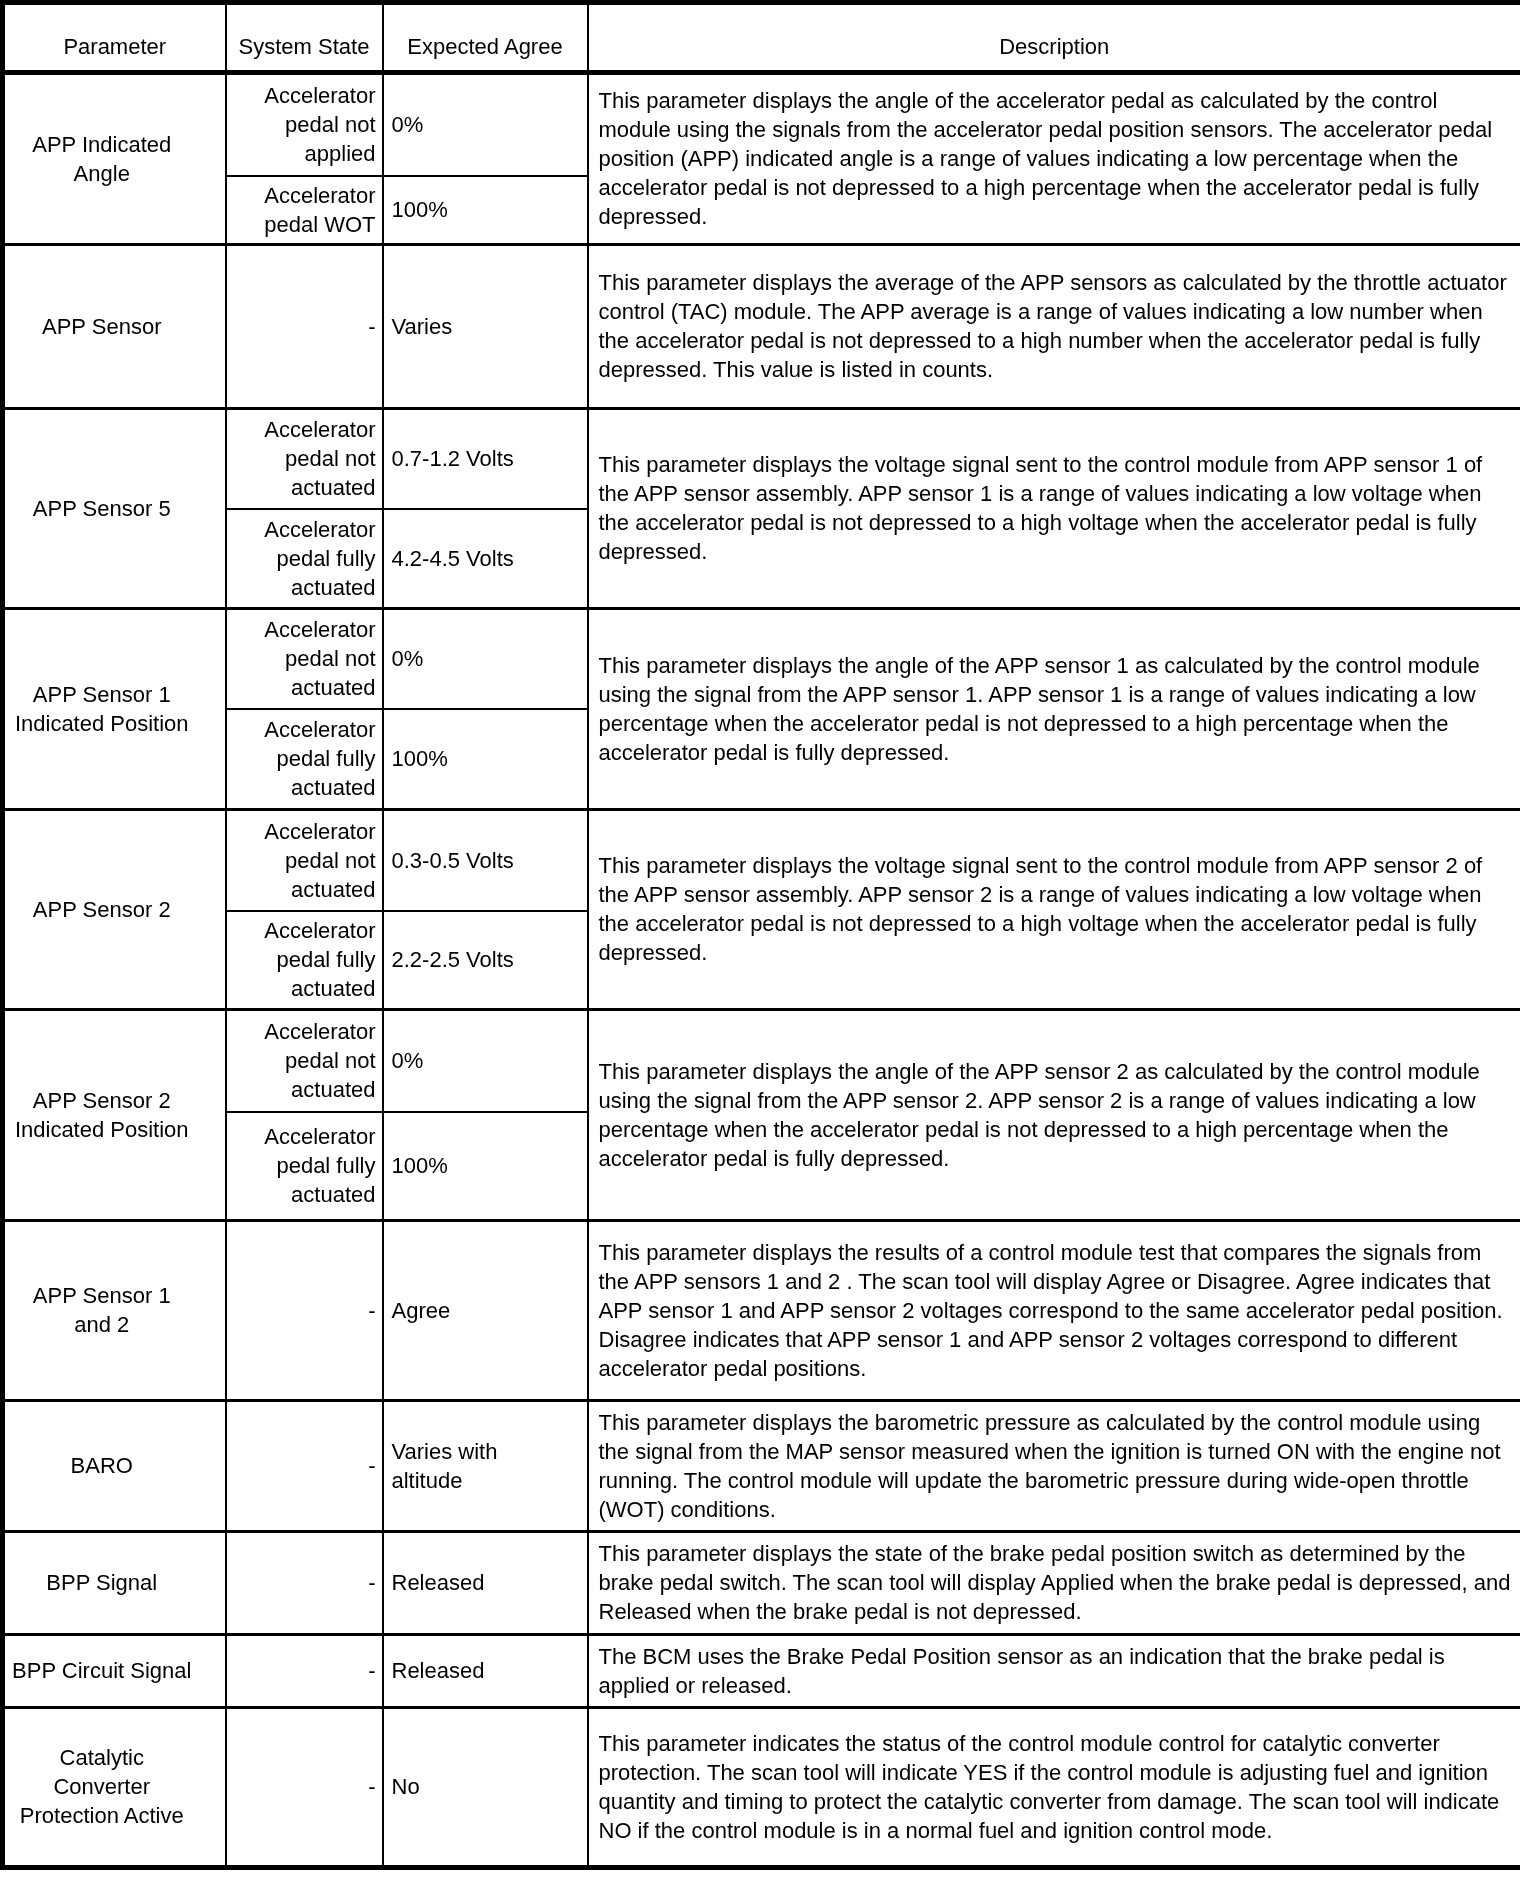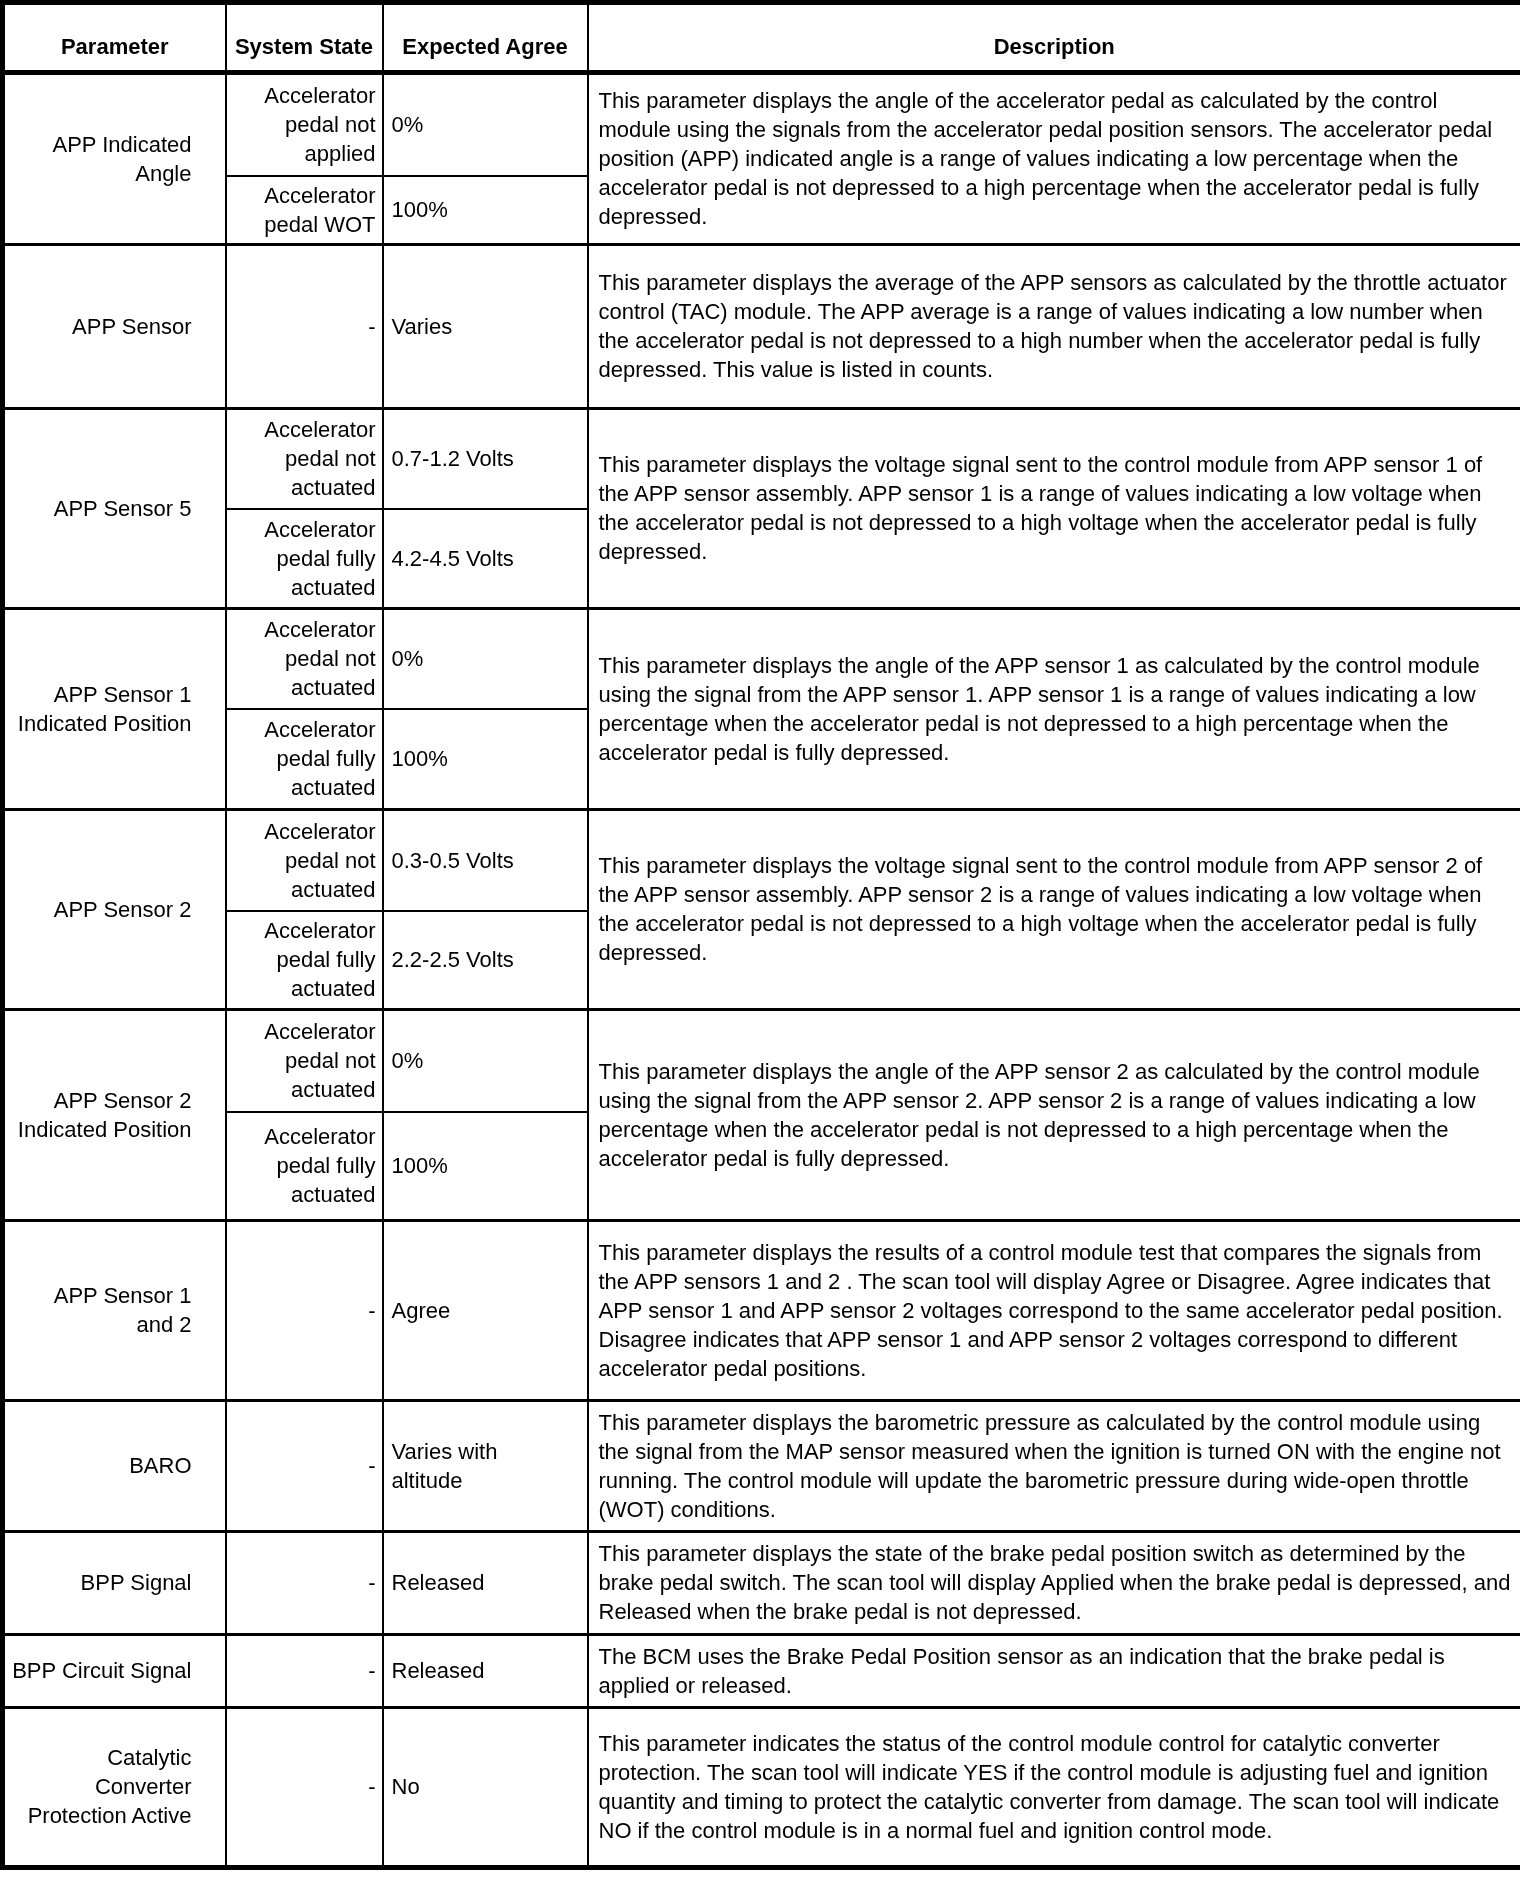--- a/index.html
+++ b/index.html
@@ -26,34 +26,34 @@
     border: 2px solid #000000;
     box-sizing: border-box;
     font-size: 22px;
     line-height: 29px;
     color: #000000;
     overflow: hidden;
   }
   
   table.params thead th {
     border-bottom: 5px solid #000000;
-    font-weight: bold;
+    font-weight: normal;
     text-align: center;
     vertical-align: bottom;
     padding: 4px 4px 9px 4px;
   }
   th.h-param { }
   th.h-state { padding-left: 22px; padding-right: 22px; }
   th.h-value { padding-left: 4px; padding-right: 4px; }
   
   tr.group-start > td { border-top: 3px solid #000000; }
   
   td.param {
     vertical-align: middle;
-    text-align: right;
+    text-align: center;
     padding: 4px 33px 4px 7px;
     letter-spacing: 0;
   }
   td.state {
     vertical-align: middle;
     text-align: right;
     padding: 4px 6px 4px 7px;
   }
   td.value {
     vertical-align: middle;

